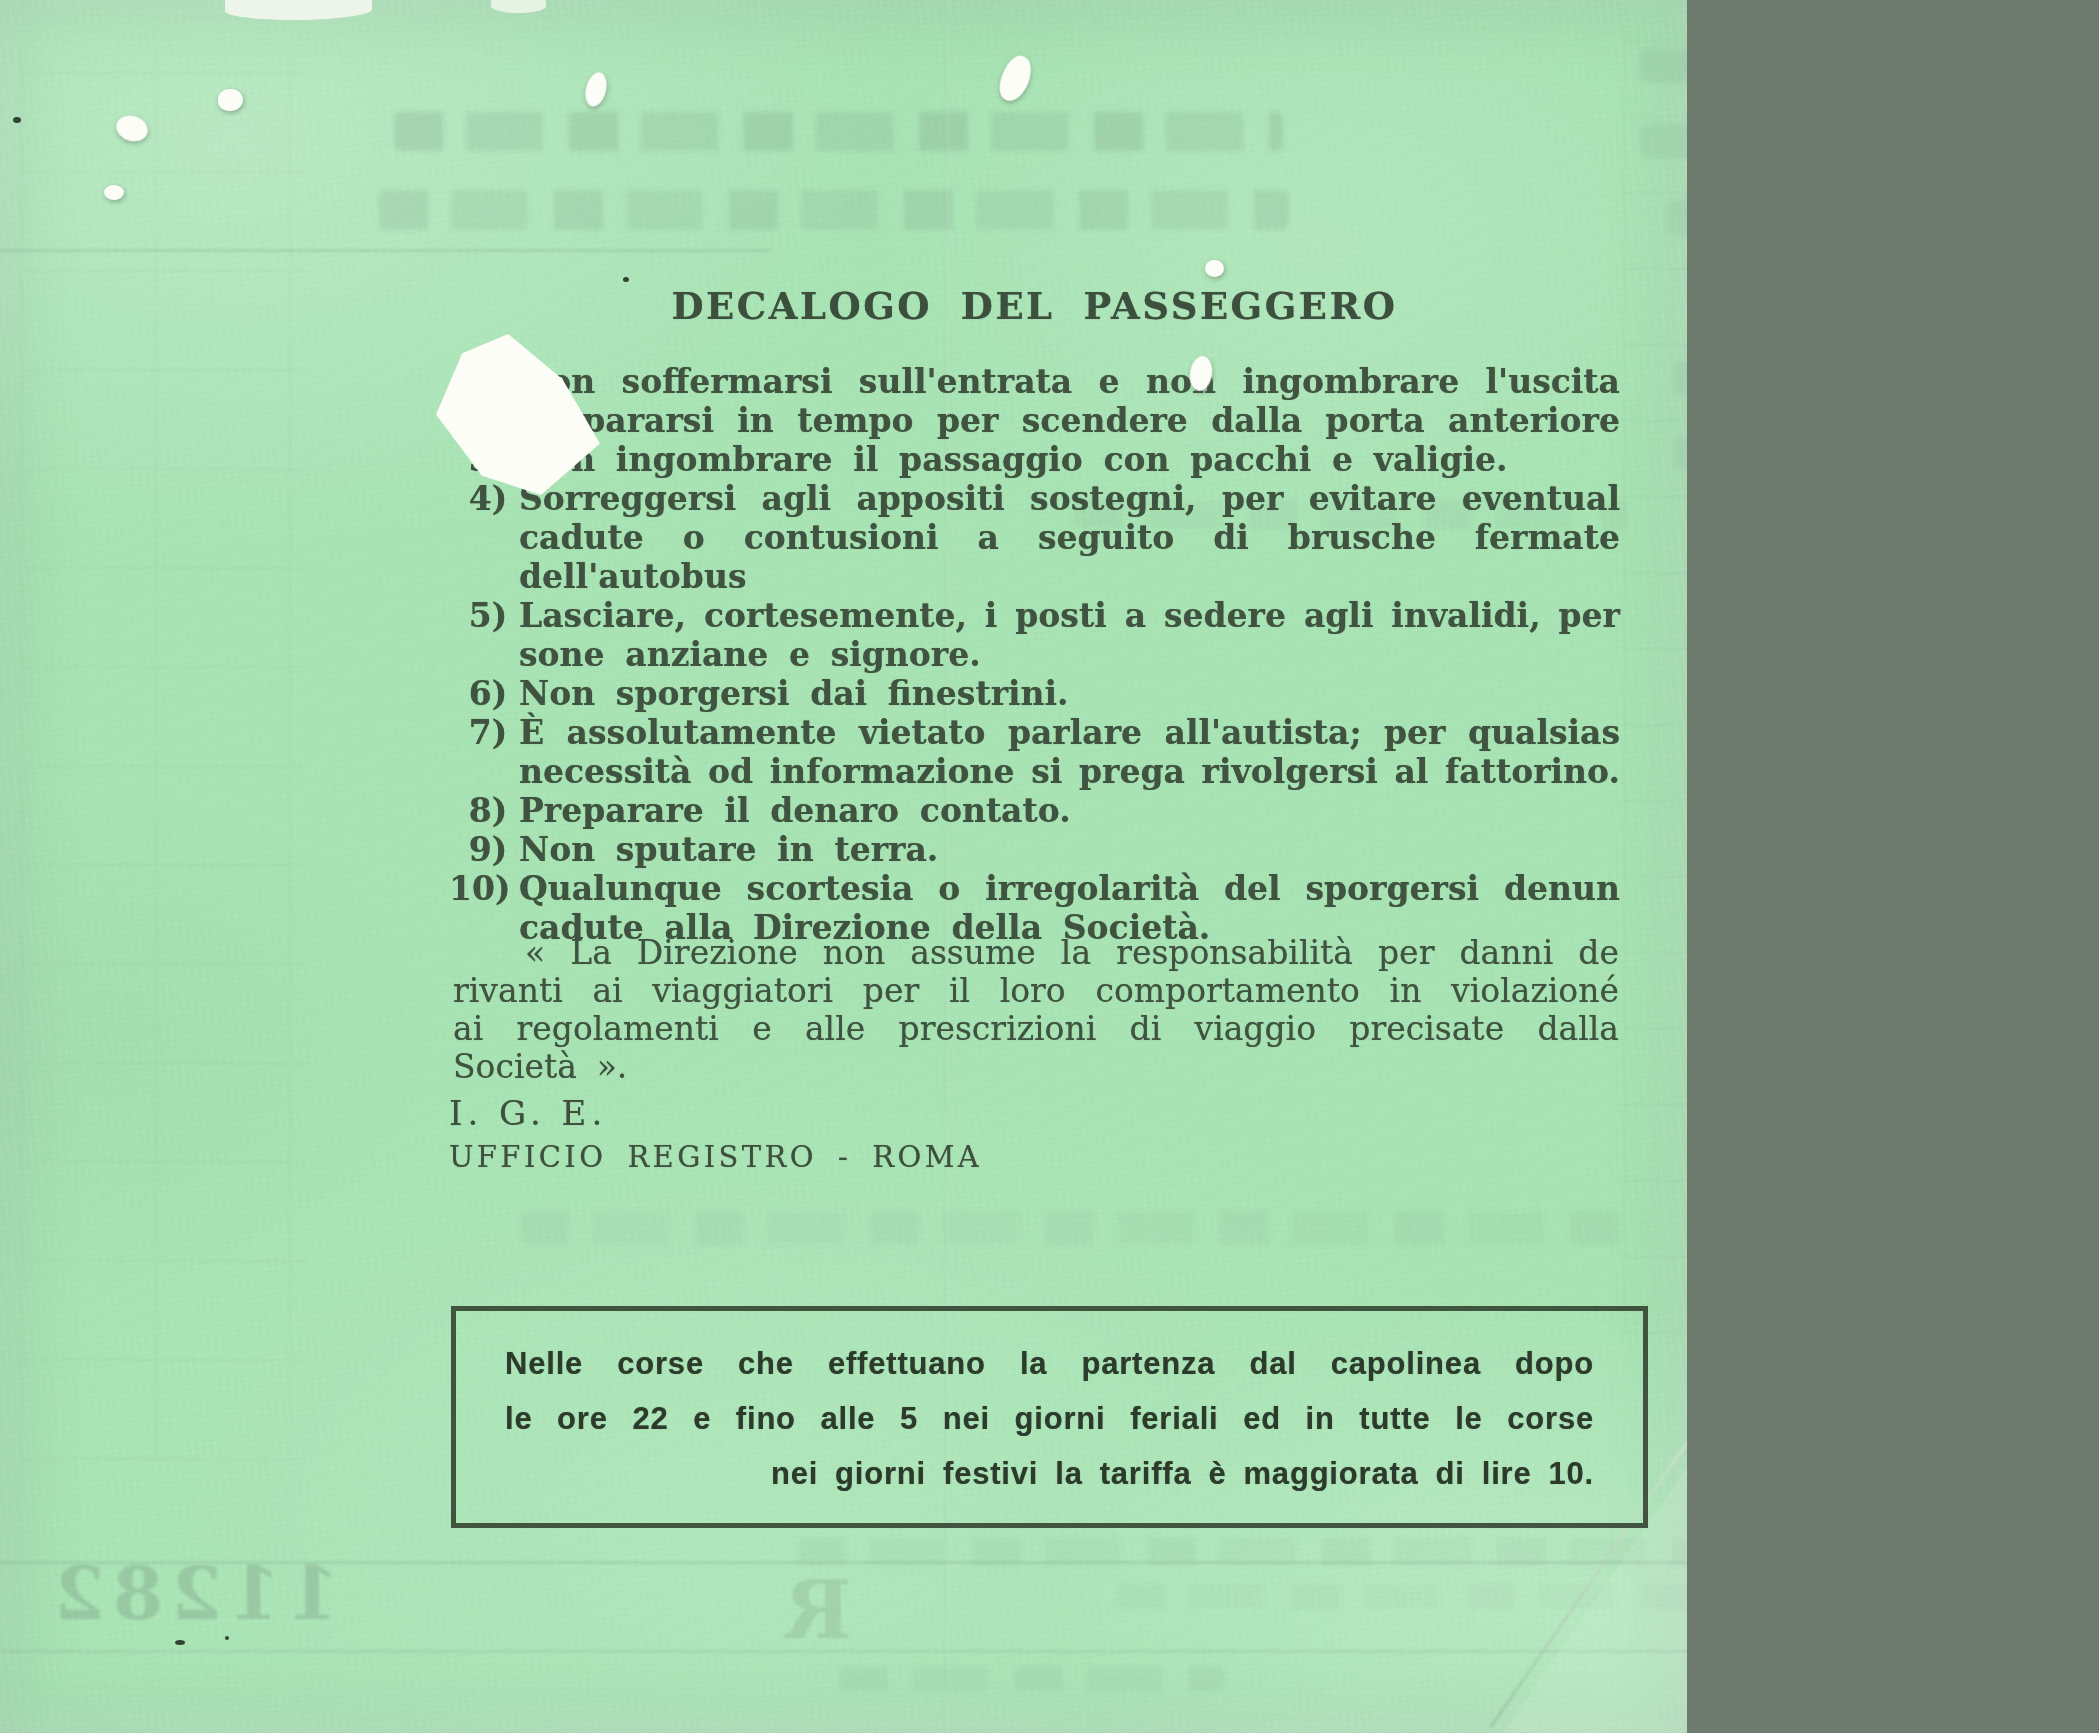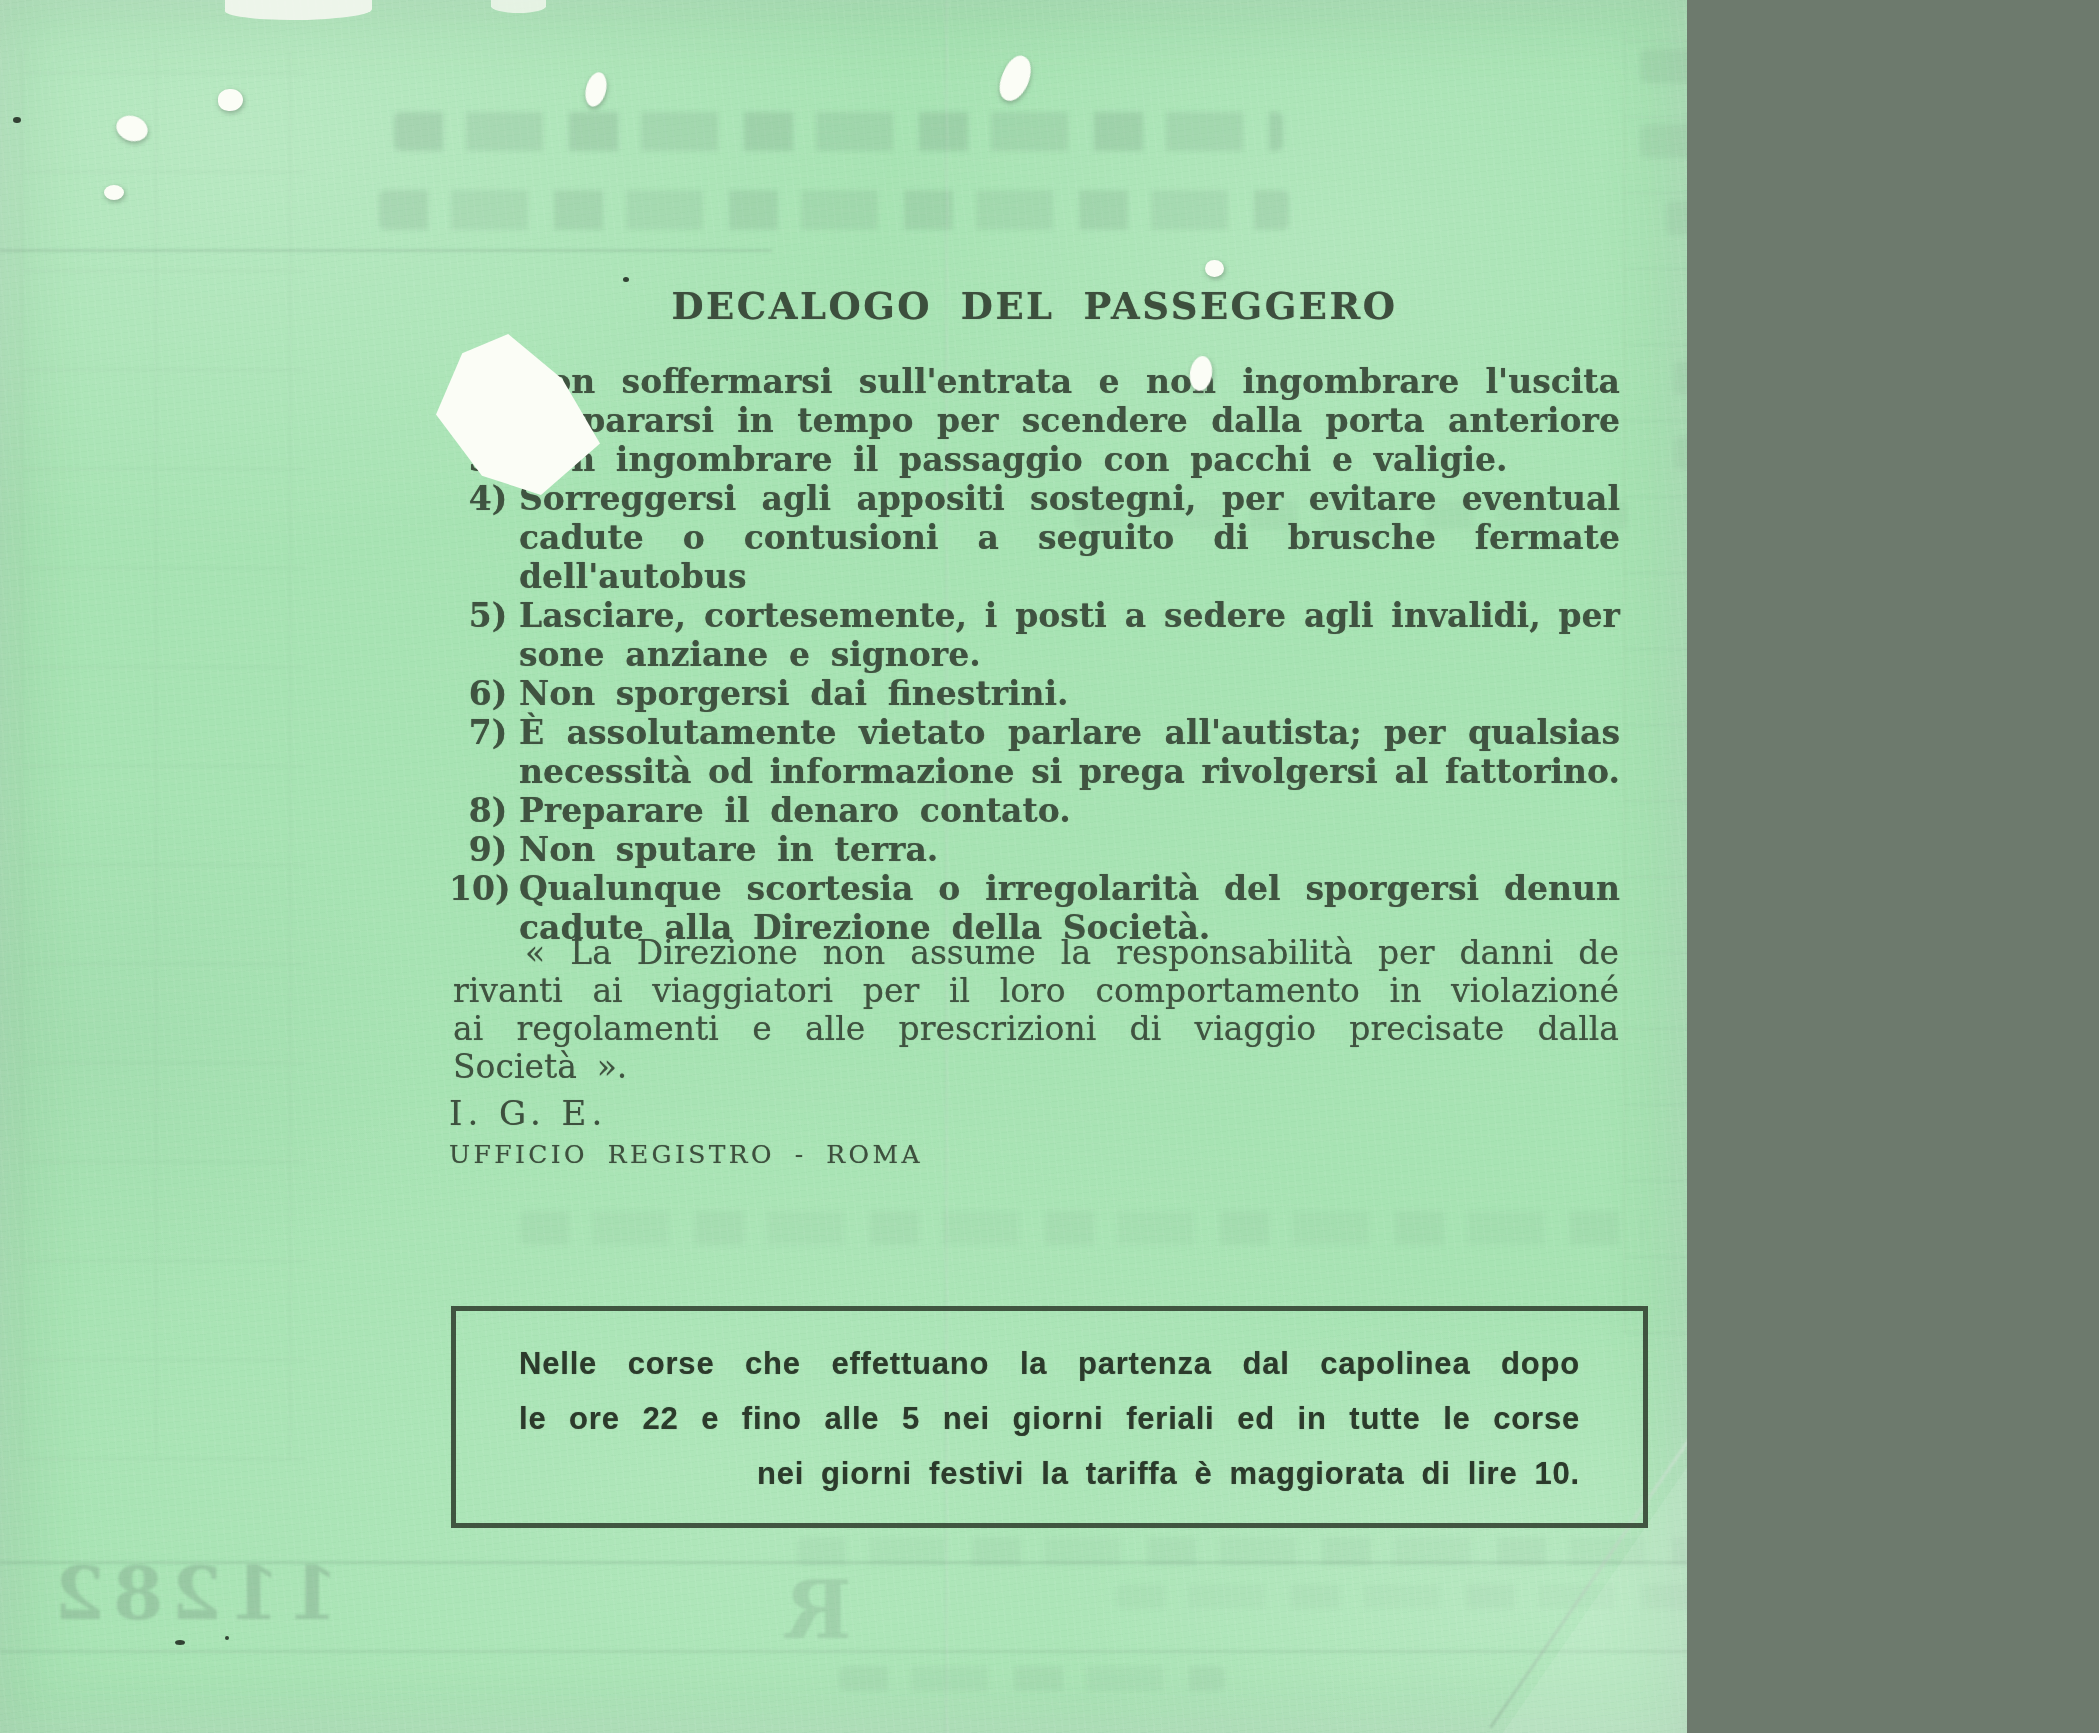--- a/index.html
+++ b/index.html
@@ -47,23 +47,23 @@
   .rule{display:flex;}
   .rule .num{width:70px;padding-right:11.7px;box-sizing:border-box;text-align:right;line-height:39px;flex:none;}
   .rule .body{flex:1;min-width:0;}
   .line{line-height:39px;word-spacing:9.2px;white-space:nowrap;}
   .line.j{white-space:normal;text-align:justify;text-align-last:justify;word-spacing:1.7px;}
   .disc{left:453px;top:934px;width:1166px;font-size:33px;font-weight:400;opacity:.85;}
   .disc .line{line-height:38px;}
   .disc .indent{padding-left:72px;}
   .ige{left:449px;top:1093px;width:1171px;text-align:left;font-weight:400;opacity:.87;}
   .ige .l1{font-size:34px;letter-spacing:5px;}
-  .ige .l2{font-size:25px;letter-spacing:3.4px;word-spacing:8.4px;margin-top:6.7px;}
+  .ige .l2{font-size:29px;letter-spacing:3.4px;word-spacing:8.4px;margin-top:6.7px;}
   .notice{left:451px;top:1306px;width:1197px;box-sizing:border-box;border:5.9px solid rgba(40,52,38,.82);
-    padding:25px 63px 22px;font-family:"Liberation Sans",sans-serif;font-size:31px;font-weight:700;
+    padding:25px 49px 22px;font-family:"Liberation Sans",sans-serif;font-size:31px;font-weight:700;
     color:rgba(38,50,36,.88);text-shadow:0 0 0.8px rgba(38,50,36,.6);filter:blur(0.3px);
     letter-spacing:0.8px;}
   .nline{line-height:55px;word-spacing:7.6px;white-space:nowrap;}
   .nline.j{white-space:normal;text-align:justify;text-align-last:justify;word-spacing:2.5px;}
   .nline.c{text-align:right;}
   .corner{background:#f4f7ef;pointer-events:none;}
 </style>
 </head>
 <body>
 

